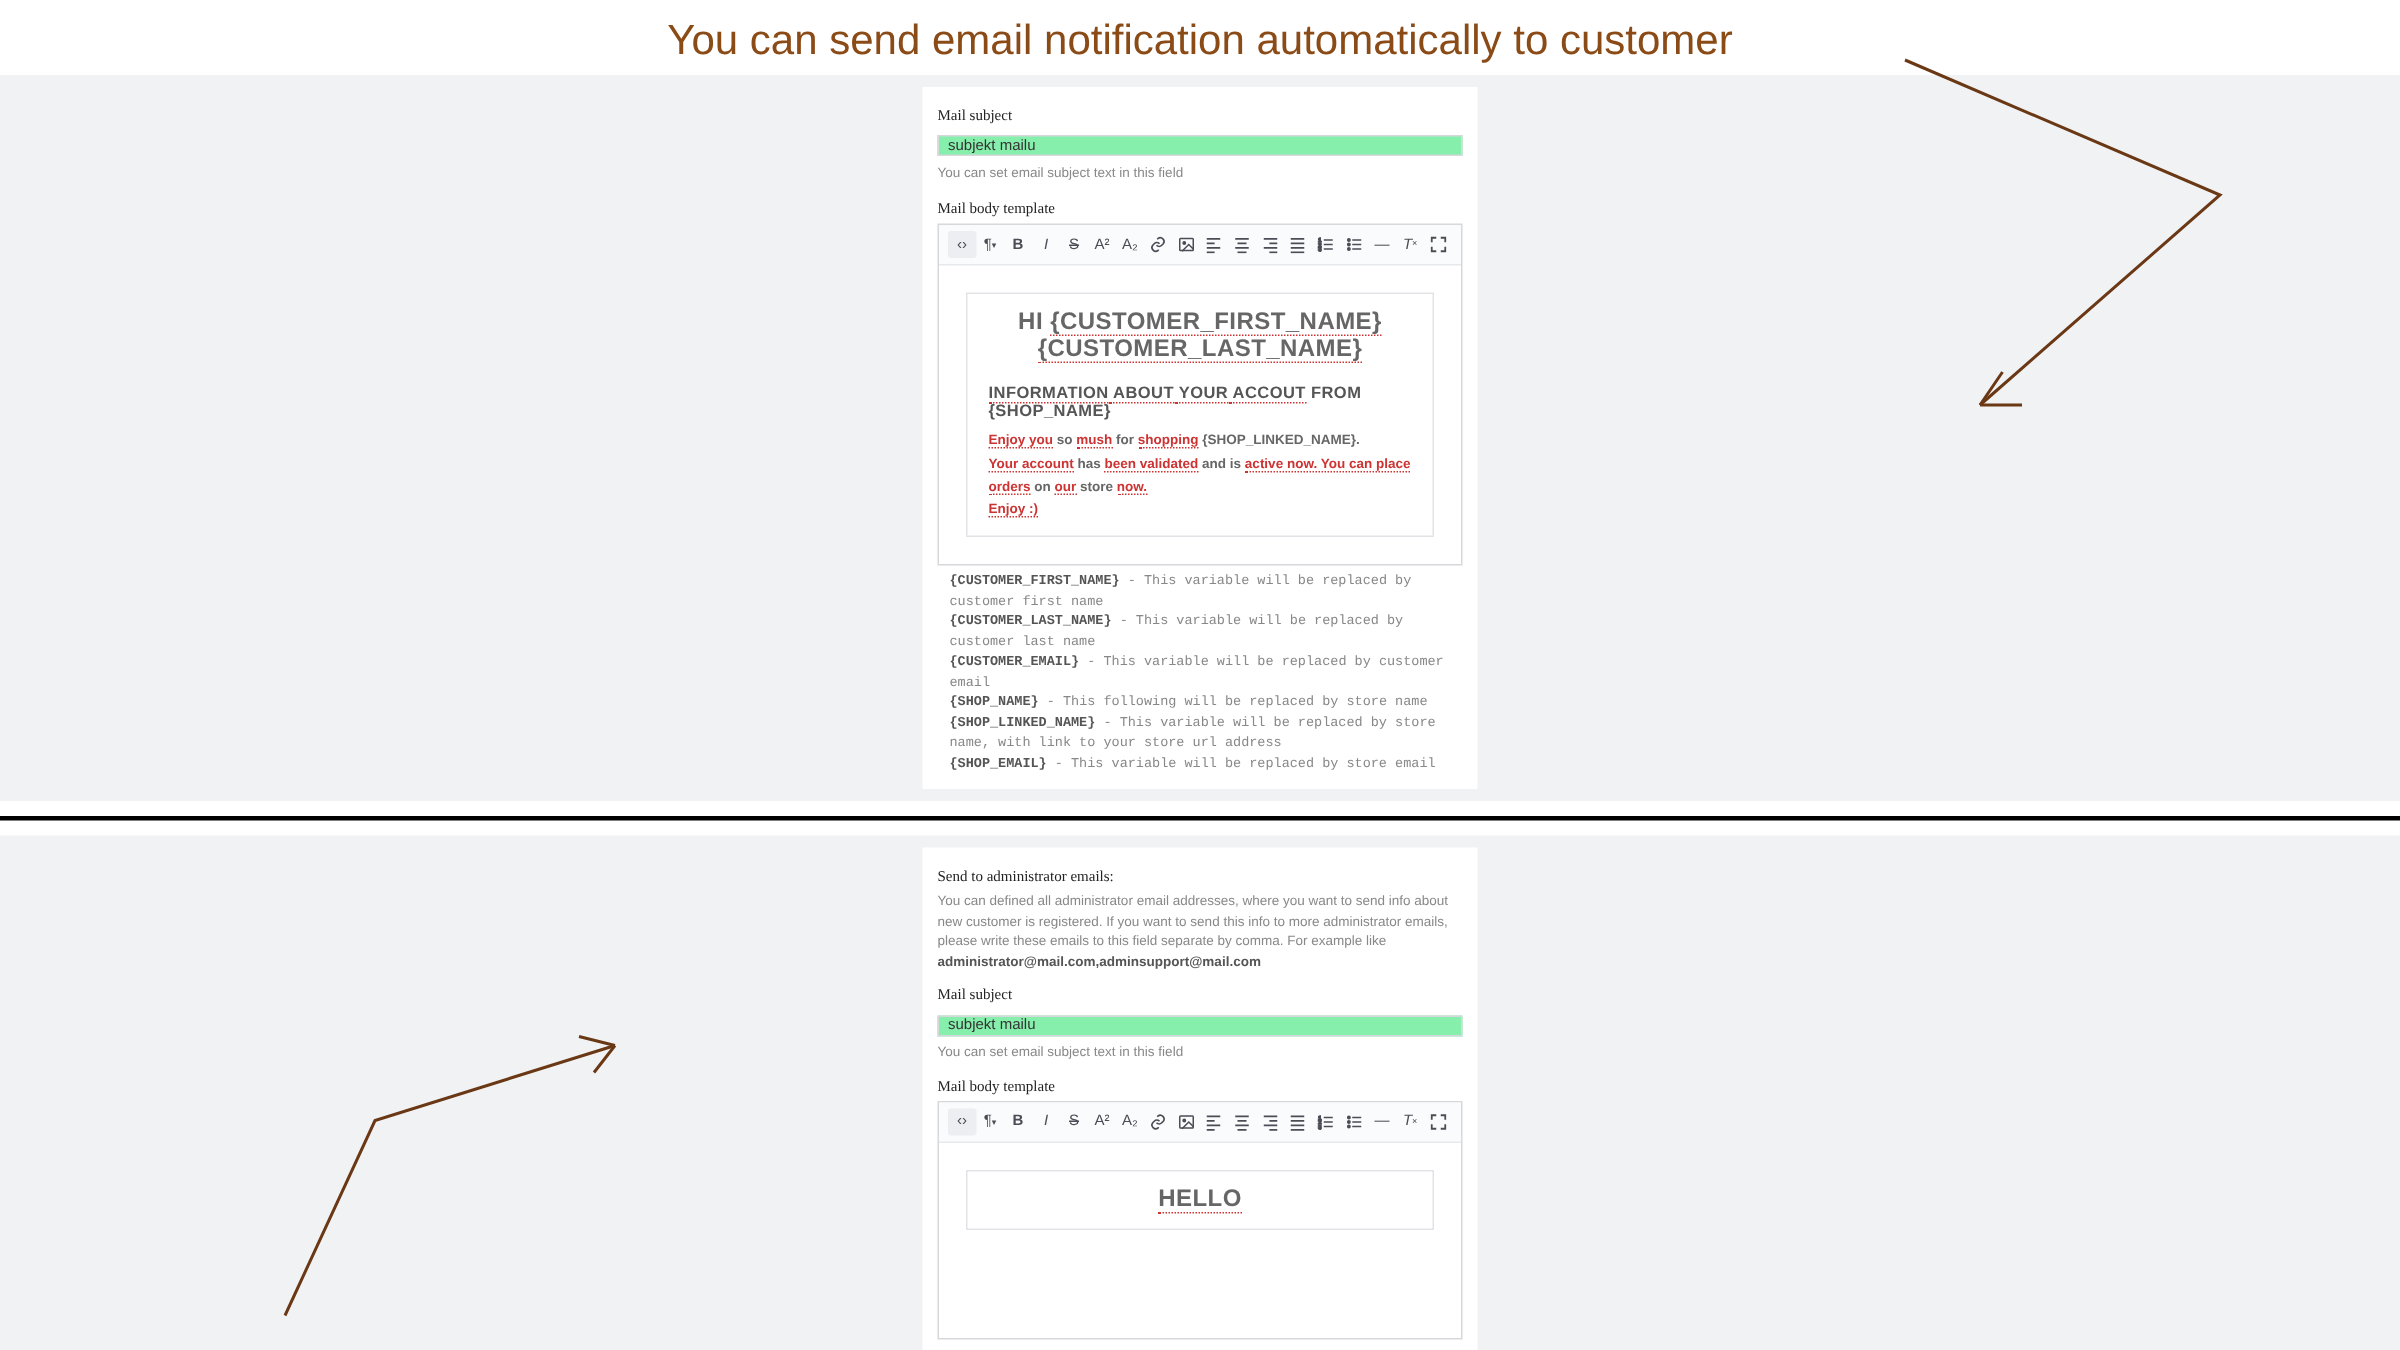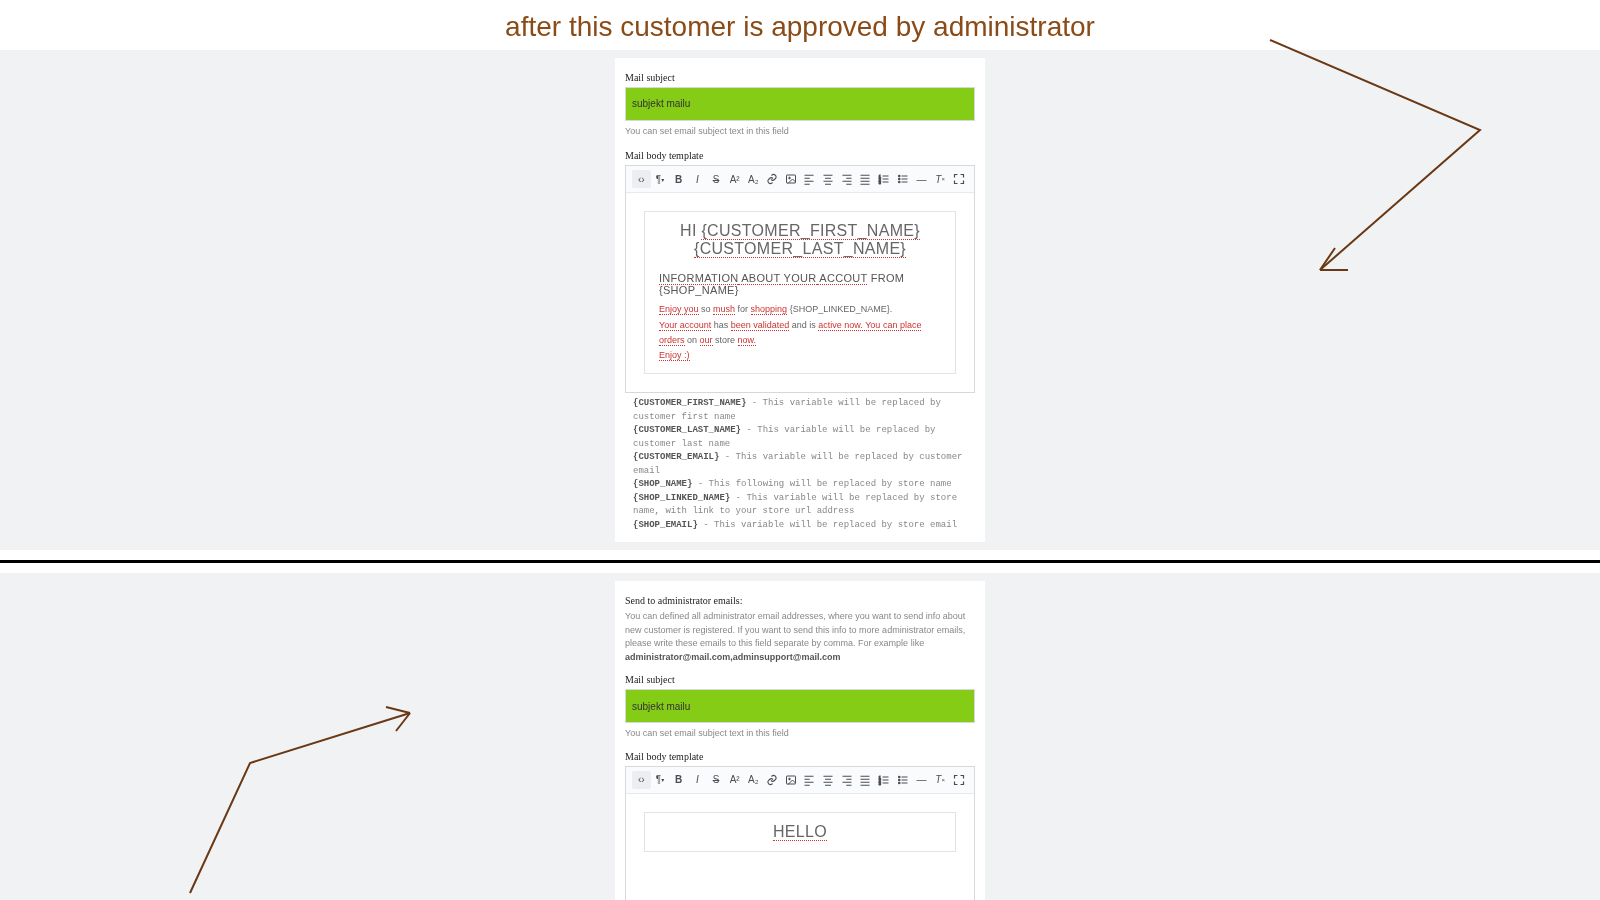--- a/index.html
+++ b/index.html
@@ -4,50 +4,50 @@
 <style>
   * { box-sizing: border-box; margin: 0; padding: 0; }
   body { font-family: "Helvetica Neue", Arial, sans-serif; background:#fff; width:1600px; }
   .wrap { width:1600px; }
   .headline { color:#8b4b17; font-size:28px; text-align:center; line-height:1.35; padding:8px 180px 4px; }
   .divider { border:none; border-top:3px solid #000; margin:10px 0; }
   .panel-zone { background:#f1f2f4; padding:8px 0 8px; }
   .panel { width:920px; margin:0 auto; background:#f1f2f4; }
   .card { background:#fff; margin:0 auto; padding:0 10px 8px; }
   .label { font-size:10px; color:#222; margin:8px 0 4px;font-family:Liberation Serif, serif; }
-  .input { width:100%; border:1px solid #d6d8dc; background:#84cc16; height:34px; font-size:10px; padding:0 6px; color:#333; }
+  .input { width:100%; border:1px solid #d6d8dc; background:#86efac; height:14px; font-size:10px; padding:0 6px; color:#333; }
   .help { font-size:9px; color:#888; margin-top:4px; line-height:1.5; }
   .editor { border:1px solid #d6d8dc; background:#fff; margin-top:4px; }
   .toolbar { display:flex; align-items:center; gap:0; border-bottom:1px solid #e8e9ec; padding:4px 6px; background:#fafbfc; }
   .tbtn { width:20px; height:18px; display:flex; align-items:center; justify-content:center; font-size:10px; color:#4a4d55; border-radius:2px; }
   .tbtn.sel { background:#edeef1; }
   .tbtn svg { width:12px; height:12px; display:block; }
   .tool-spacer { flex:1; }
-  .canvas { padding:18px; min-height:130px; }
+  .canvas { padding:18px; min-height:130px;font-weight:bold; }
   .tpl-box { border:1px solid #e2e3e7; background:#fff; padding:10px 14px; }
   .tpl-h1 { text-align:center; font-size:16px; color:#666; letter-spacing:.3px; }
   .tpl-h1 .u { border-bottom:1px dotted #c33; }
   .tpl-section-title { font-size:11px; color:#555; letter-spacing:.3px; margin-top:14px; }
   .tpl-section-title .u { border-bottom:1px dotted #c33; }
   .tpl-body { font-size:9px; color:#666; margin-top:6px; line-height:1.7; }
   .tpl-body .r { color:#c33; border-bottom:1px dotted #c33; }
   .vars { list-style:none; padding-left:8px; margin-top:4px; }
   .vars li { font-size:9px; color:#888; line-height:1.5;font-family:Liberation Mono, monospace; }
   .vars li b { color:#555; font-weight:600; }
   .arrow-area { position:absolute; pointer-events:none; }
   .hero1 { position:relative; }
   .hero2 { position:relative; }
 </style>
 </head>
 <body>
 
 <div class="wrap">
 
   <div class="headline hero1">
-    <div>after this customer is approved by administrator</div>
+    <div>You can send email notification automatically to customer</div>
     <svg class="arrow-area" style="right:80px; top:20px; width:260px; height:280px;" viewBox="0 0 260 280">
       <path d="M10,20 L220,110 L60,250" fill="none" stroke="#6a3814" stroke-width="2"></path>
       <path d="M60,250 L75,228 M60,250 L88,250" fill="none" stroke="#6a3814" stroke-width="2"></path>
     </svg>
   </div>
 
   <div class="panel-zone">
     <div class="panel">
       <div class="card" style="width:370px; margin:0 auto; padding:6px 10px 10px;">
         

